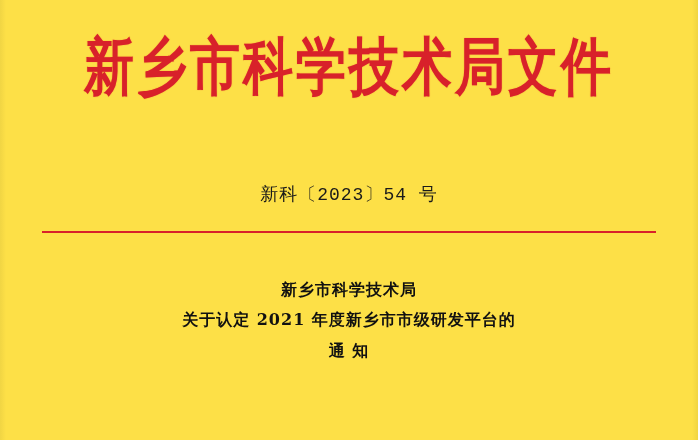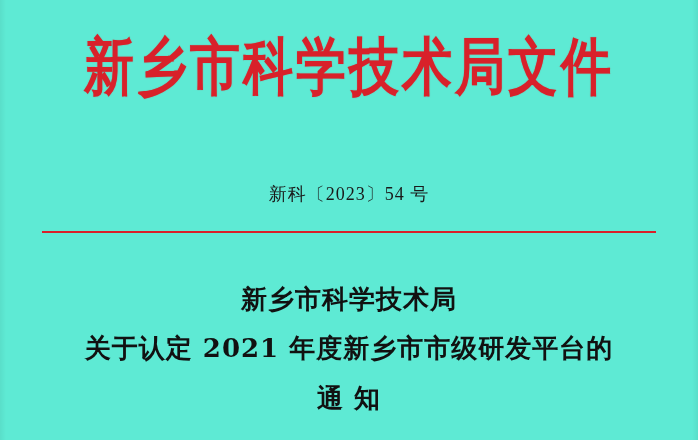--- a/index.html
+++ b/index.html
@@ -10,21 +10,21 @@
     width: 698px;
     height: 440px;
     background: #ffffff;
     font-family: "Liberation Serif", serif;
     overflow: hidden;
   }
   .page {
     position: relative;
     width: 698px;
     height: 440px;
-    background: #5eead4;
+    background: #fde047;
     box-sizing: border-box;
   }
   
   .masthead {
     position: absolute;
     top: 30px;
     left: 0;
     width: 698px;
     text-align: center;
   }
@@ -40,21 +40,21 @@
     transform: scaleY(1.25);
     transform-origin: center top;
   }
   
   .doc-number {
     position: absolute;
     top: 182px;
     left: 0;
     width: 698px;
     text-align: center;
-    font-family: Liberation Serif, serif;
+    font-family: Liberation Mono, monospace;
     font-size: 18px;
     letter-spacing: 1px;
     color: #1a1a1a;
   }
   
   .red-rule {
     position: absolute;
     top: 231px;
     left: 42px;
     width: 614px;
@@ -64,21 +64,21 @@
   
   .title-block {
     position: absolute;
     top: 275px;
     left: 0;
     width: 698px;
     text-align: center;
     color: #111111;
     font-family: "DejaVu Serif", "Liberation Serif", serif;
     font-weight: bold;
-    font-size: 26px;
+    font-size: 16px;
     line-height: 1.9;
     letter-spacing: 1px;
   }
   .title-line {
     display: block;
     white-space: nowrap;
   }
   
   .edge-left {
     position: absolute;

